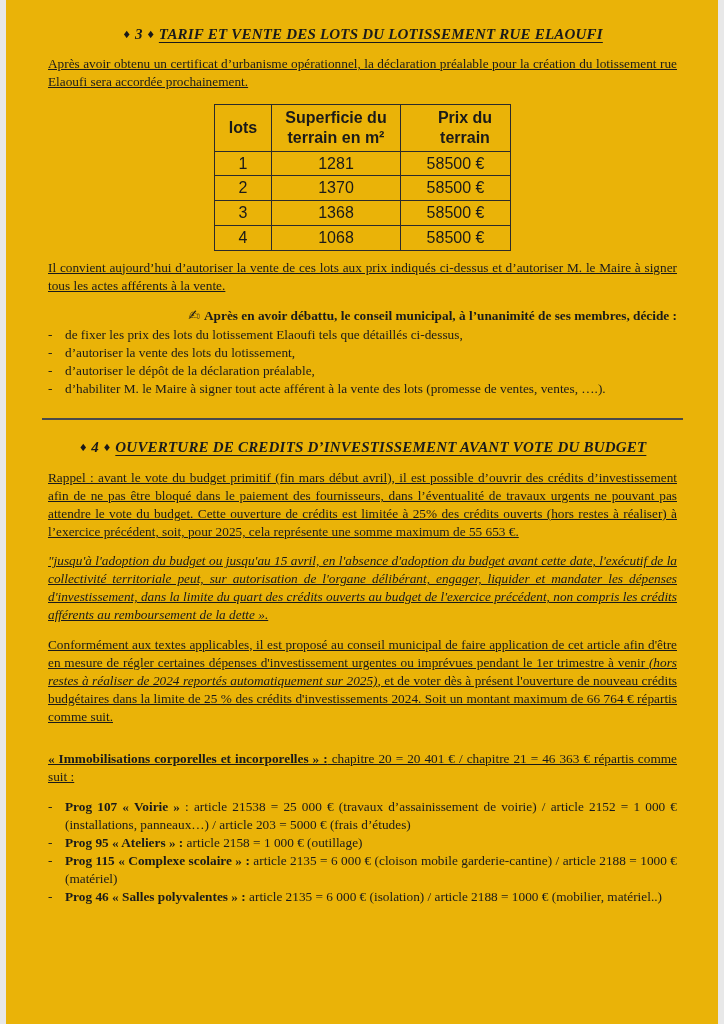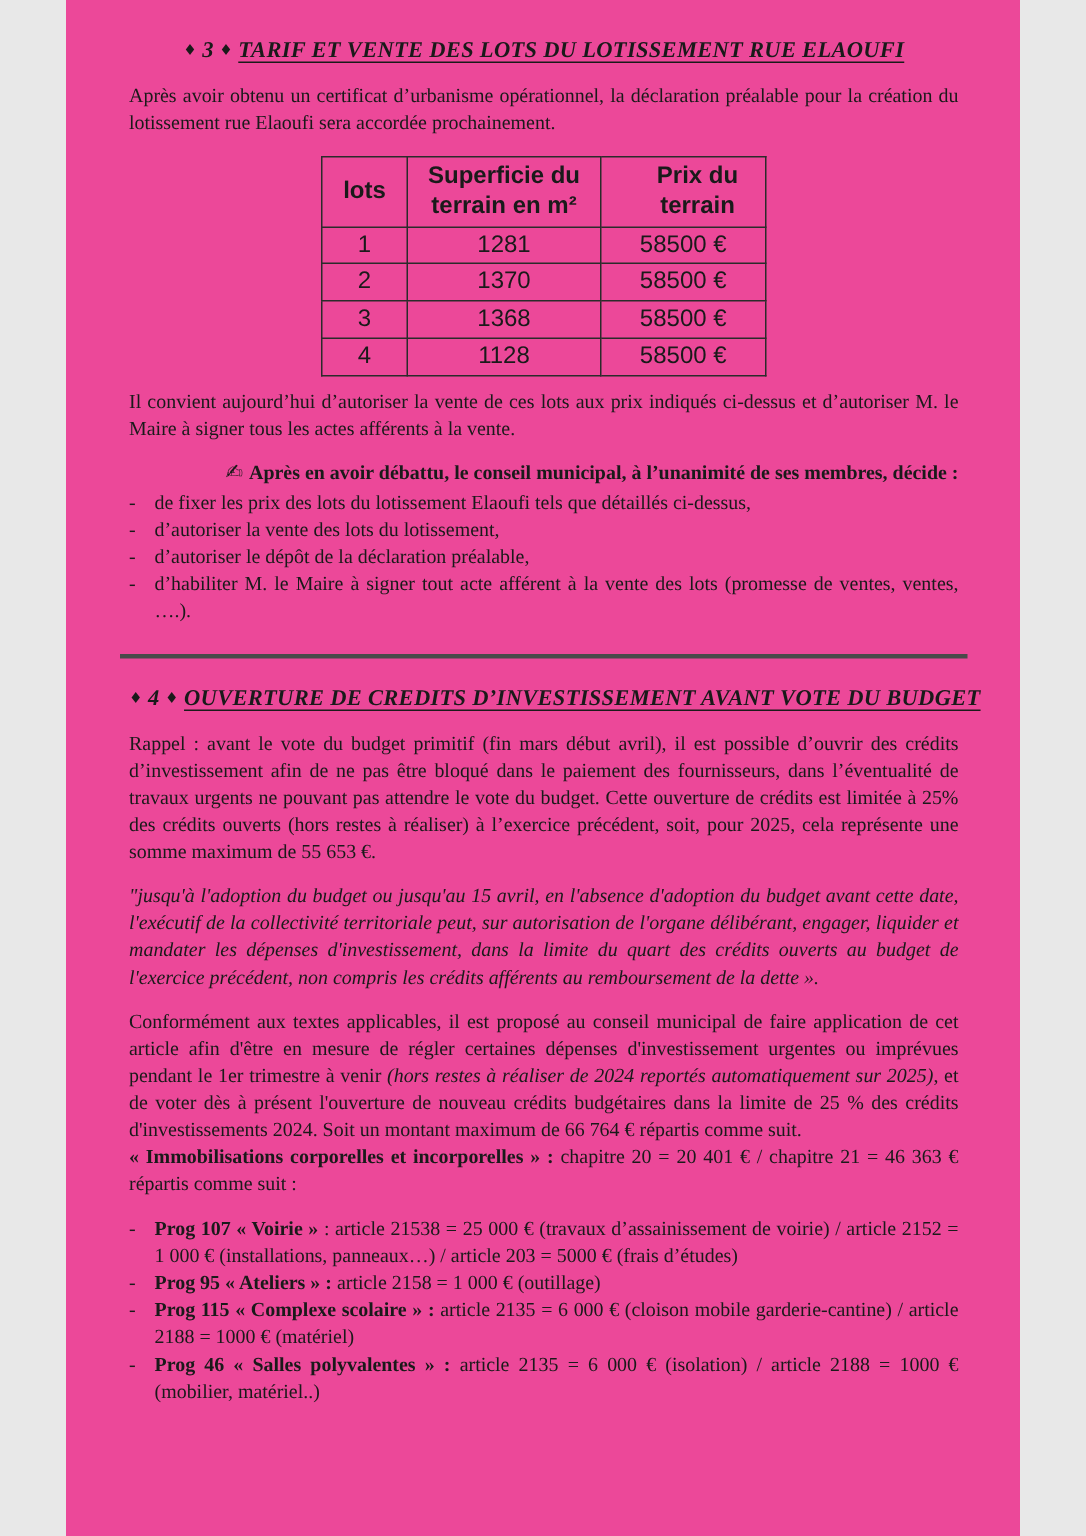--- a/index.html
+++ b/index.html
@@ -1,29 +1,29 @@
 <!DOCTYPE html>
 <html><head>
 <meta charset="utf-8">
 <style>
   html,body{margin:0;padding:0;background:#e8e8e8;}
   .page{
     position:relative;
-    width:636px;height:1024px;
+    width:712px;height:1024px;
     margin:0 auto;
-    background:#ec4899;
+    background:#eab308;
     color:#1a1a1a;
     font-family:"Liberation Serif", serif;
     font-size:13.3px;
     line-height:1.36;
     overflow:hidden;
     box-sizing:border-box;
   }
   .content{padding:24px 41px 0 42px;}
-  p{margin:0;text-align:justify;}
+  p{margin:0;text-align:justify;text-decoration:underline;}
   .heading{
     text-align:center;
     font-weight:bold;font-style:italic;
     font-size:15px;
     margin-bottom:11px;
     white-space:nowrap;
   }
   .heading .diamond{
     font-style:normal;font-size:10px;vertical-align:1.5px;
     font-family:"DejaVu Sans", sans-serif;
@@ -61,21 +61,21 @@
   .dash-row .dash{width:17px;flex:0 0 17px;text-align:left;}
   .dash-row .dash-text{flex:1;text-align:justify;}
   .bold-items .dash-text{font-weight:normal;}
   .divider{
     height:2.4px;background:#4a4a4a;border:none;
     margin:20px -6px 0 -6px;
   }
   .sec4-heading{margin-top:17px;}
   .para-block{margin-top:11px;}
   .quote{font-style:italic;}
-  .immo-block{}
+  .immo-block{margin-top:24px;}
   .prog-list{margin-top:12px;}
   .prog-list .dash-row{margin-top:0;}
   .footer{
     position:absolute;
     left:0;right:0;
     bottom:40px;
     height:16px;
     font-size:12px;
   }
   .footer .pv{
@@ -121,21 +121,21 @@
           <td>1370</td>
           <td>58500 €</td>
         </tr>
         <tr>
           <td>3</td>
           <td>1368</td>
           <td>58500 €</td>
         </tr>
         <tr>
           <td>4</td>
-          <td>1128</td>
+          <td>1068</td>
           <td>58500 €</td>
         </tr>
       </tbody>
     </table>
 
     <p>Il convient aujourd’hui d’autoriser la vente de ces lots aux prix indiqués ci-dessus et d’autoriser M. le Maire à signer tous les actes afférents à la vente.</p>
 
     <div class="decision-intro">
       <span class="hand">✍</span><span>Après en avoir débattu, le conseil municipal, à l’unanimité de ses membres, décide :</span>
     </div>

